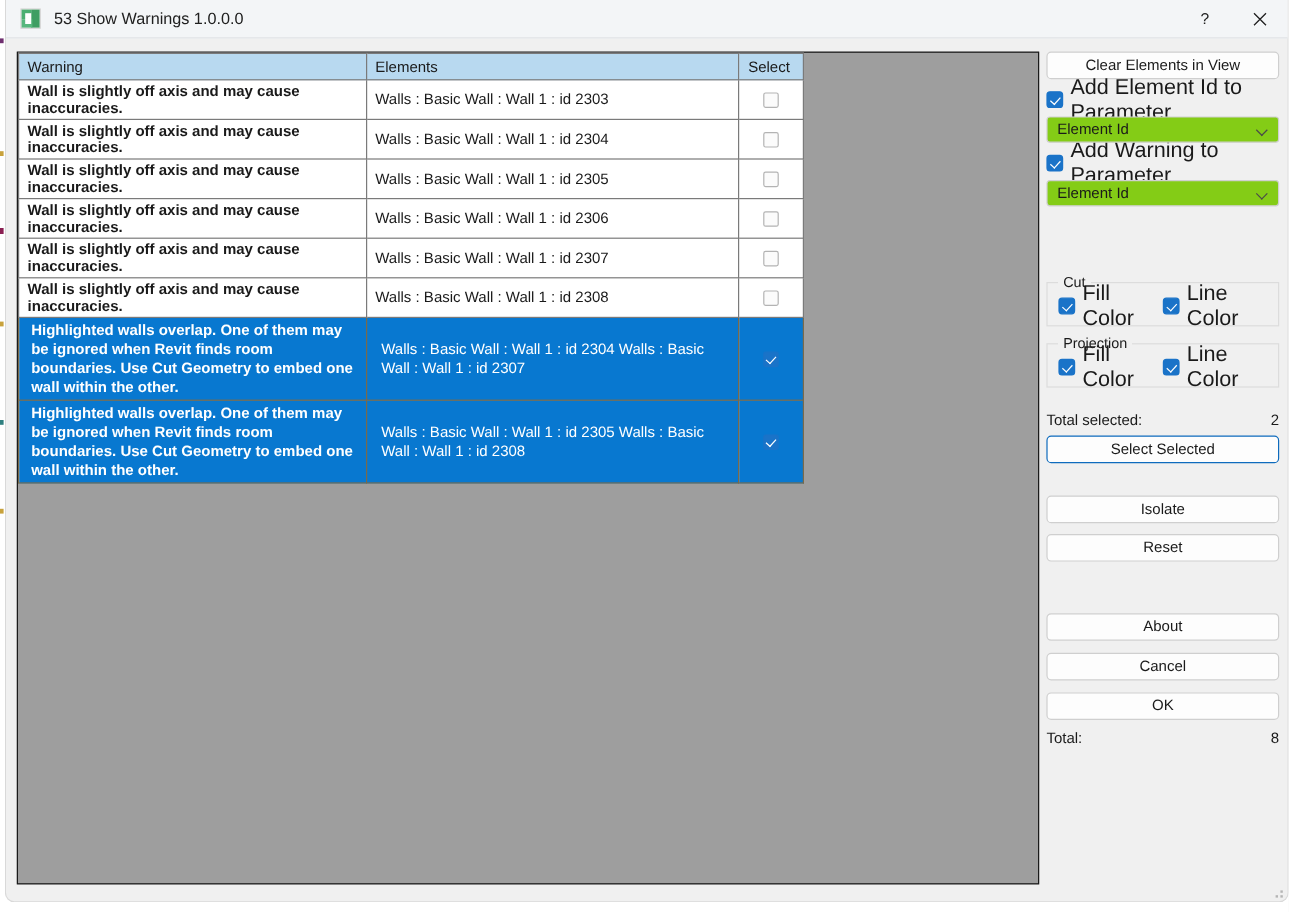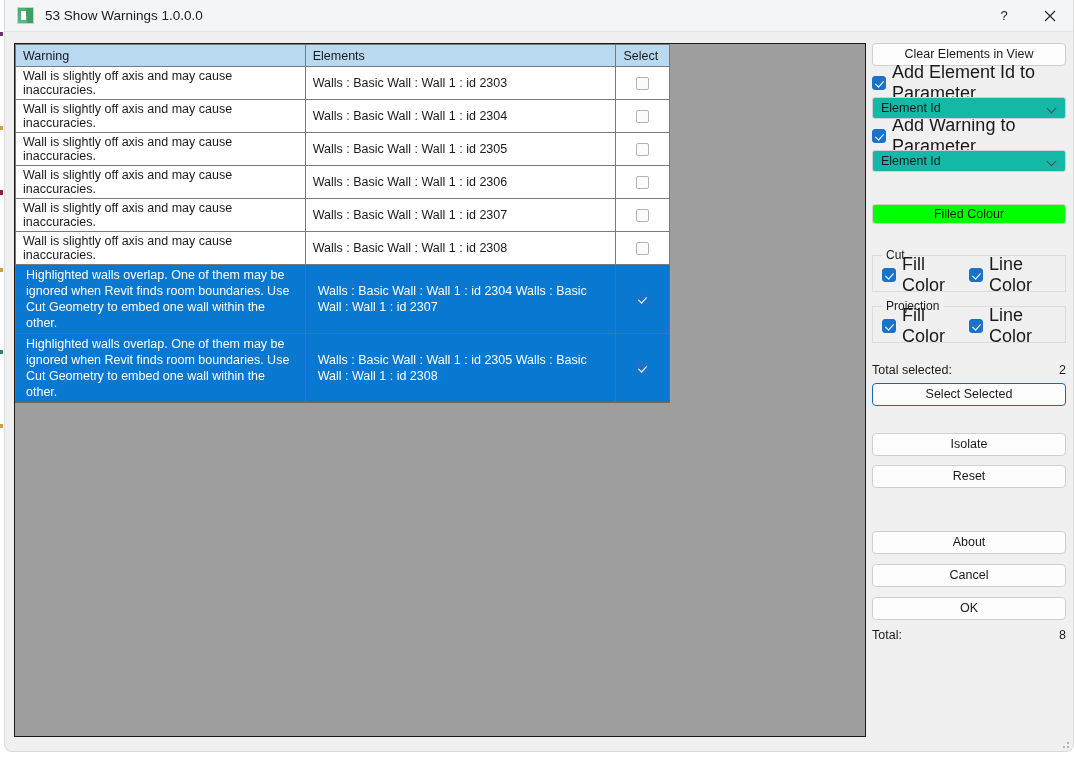--- a/index.html
+++ b/index.html
@@ -110,21 +110,21 @@
     background: #b8d9f0;
     font-weight: normal;
     height: 22px;
     padding-left: 7px;
     color: #1a1a1a;
   }
   #warn-table th.col-warning { width: 276px; }
   #warn-table th.col-elements { width: 296px; }
   #warn-table th.col-select { width: 51px; }
 
-  #warn-table td.c-warning { padding-left: 7px; }
+  #warn-table td.c-warning { padding-left: 7px; font-weight: bold; }
   #warn-table td.c-elements { padding-left: 7px; }
   #warn-table td.c-select { text-align: center; padding: 0; }
 
   #warn-table tr.normal td { height: 20px; background: #ffffff; color: #1a1a1a; }
   #warn-table tr.selected td {
     background: #0878d0;
     color: #ffffff;
     height: 46px;
     line-height: 16px;
     border-color: #7a6a4a;
@@ -217,21 +217,21 @@
     border: solid #ffffff;
     border-width: 0 1.7px 1.7px 0;
     transform: rotate(42deg);
   }
   .cb-label { color: #1a1a1a; }
 
   .select-box {
     position: relative;
     width: 100%;
     height: 22px;
-    background: #14b8a6;
+    background: #84cc16;
     border: 1px solid #cfcfcf;
     border-radius: 3px;
     box-sizing: border-box;
     display: flex;
     align-items: center;
     padding: 0 8px;
     font-size: 12.5px;
   }
   .select-box .chev {
     margin-left: auto;
@@ -407,21 +407,20 @@
     <div class="select-box">
       <span>Element Id</span>
       <span class="chev"></span>
     </div>
 
     <div style="height:23px"></div>
 
 
     <div style="height:9px"></div>
 
-    <button class="btn colour filled">Filled Colour</button>
 
     <div style="height:24px"></div>
 
     <fieldset class="group">
       <legend>Cut</legend>
       <div class="group-row">
         <div class="cb-row">
           <span class="cb"></span>
           <span class="cb-label">Fill Color</span>
         </div>

